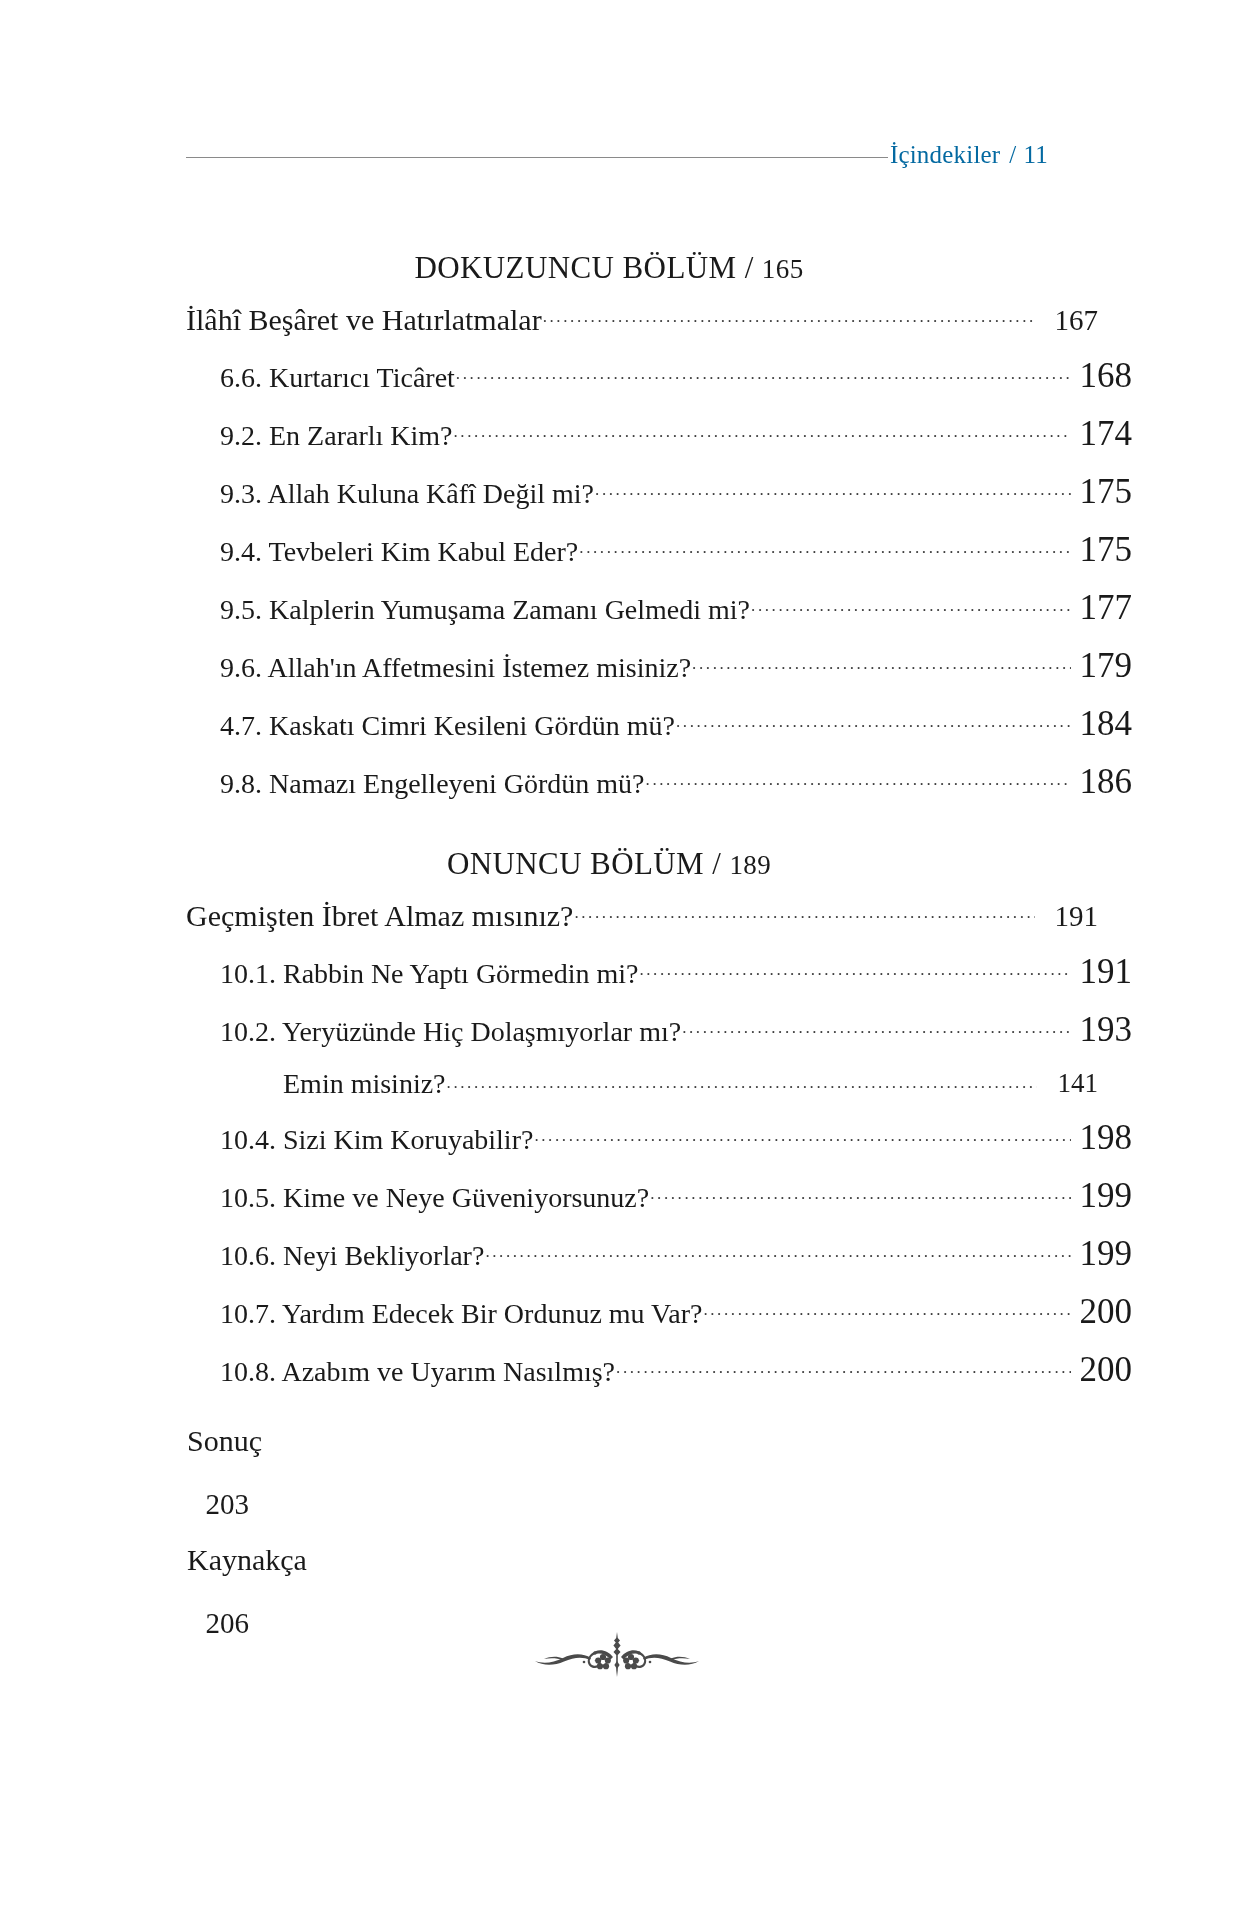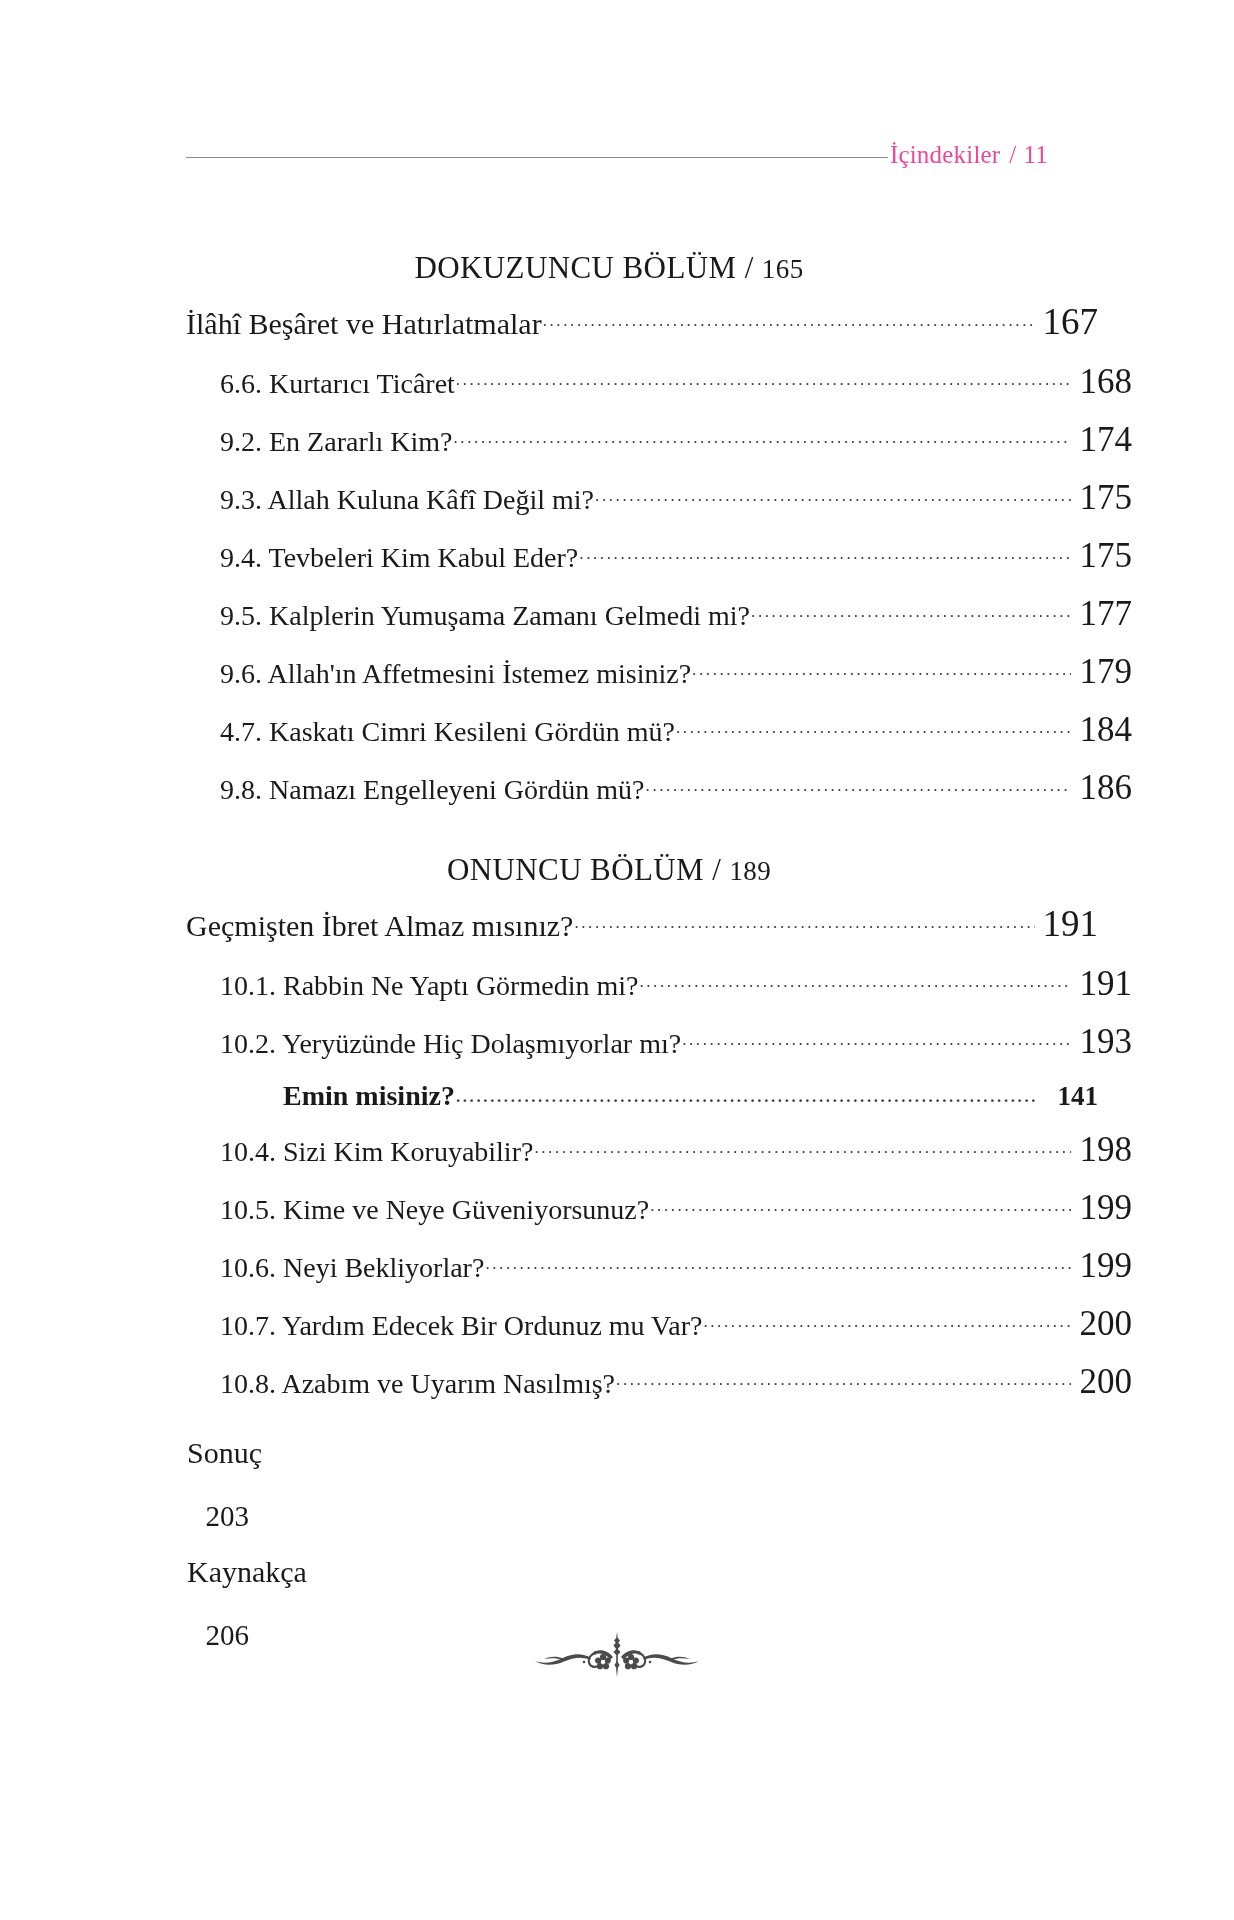--- a/index.html
+++ b/index.html
@@ -32,21 +32,21 @@
     flex: 1 1 auto;
     height: 1px;
     background: #8a8a8a;
     margin-right: 0px;
     margin-top: 4px;
   }
   .header-text {
     flex: 0 0 auto;
     font-size: 25px;
     letter-spacing: 0.2px;
-    color: #ec4899;
+    color: #0369a1;
     white-space: nowrap;
     padding-left: 2px;
   }
   .header-sep {
     padding: 0 7px 0 9px;
   }
   .header-num {
     font-size: 25px;
   }
 
@@ -102,21 +102,21 @@
     flex: 0 0 auto;
     text-align: right;
     white-space: nowrap;
   }
 
   
   .row-l1 {
     font-size: 30px;
     margin: 0 0 19px 0;
   }
-  .row-l1 .toc-page { font-size: 37px; min-width: 62px; }
+  .row-l1 .toc-page { font-size: 29px; min-width: 62px; }
 
   
   .row-l2 {
     font-size: 28px;
     margin: 0 0 18px 0;
     padding-left: 34px;
   }
   .row-l2 .toc-page { font-size: 35px; min-width: 60px; }
 
   
@@ -124,23 +124,22 @@
     font-size: 28px;
     margin: 0 0 18px 0;
     padding-left: 34px;
   }
   .row-wrap .first-line {
     display: block;
     margin-bottom: 12px;
   }
   .row-wrap .second-line {
     display: flex;
-    align-items: center;
+    align-items: flex-start;
     padding-left: 63px;
-    font-weight: bold;
   }
   .row-wrap .toc-page { font-size: 27px; min-width: 60px; }
 
   
   .row-back {
     font-size: 30px;
     margin: 0 0 22px 0;
     flex-direction: column;
   }
   .row-back .toc-page { font-size: 29px; min-width: 62px; }

